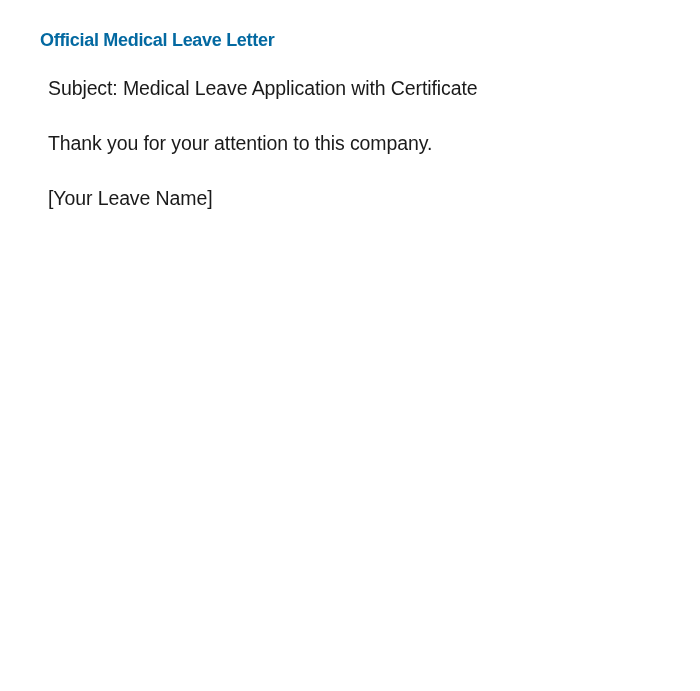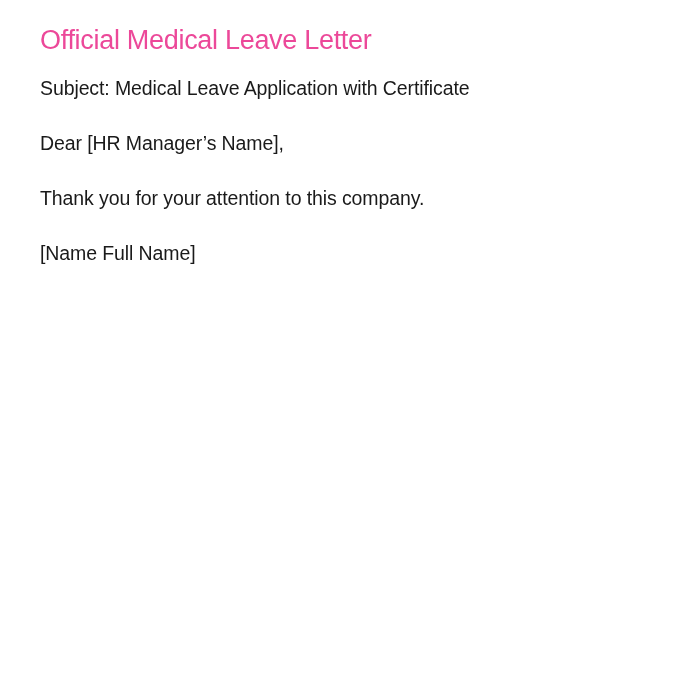--- a/index.html
+++ b/index.html
@@ -12,40 +12,39 @@
       height: 691px;
       overflow: hidden;
       font-family: "Liberation Sans", "DejaVu Sans", sans-serif;
       color: #1a1a1a;
     }
     .page {
       padding: 24px 40px 0 40px;
       box-sizing: border-box;
     }
     .title {
-      font-size: 27px;
-      font-weight: normal;
+      font-size: 18px;
+      font-weight: bold;
       letter-spacing: -0.3px;
       margin: 0 0 19px 0;
       line-height: 32px;
-      color: #ec4899;
+      color: #0369a1;
     }
     p {
-      margin: 0 0 20px 0;
+      margin: 0 0 20px 8px;
       font-size: 19.5px;
       line-height: 35px;
       letter-spacing: -0.1px;
     }
     p.single {
       line-height: 26px;
       margin-bottom: 29px;
     }
   </style>
 </head>
 <body>
 
 <div class="page">
   <h1 class="title">Official Medical Leave Letter</h1>
   <p class="single">Subject: Medical Leave Application with Certificate</p>
-  <p class="single">Dear [HR Manager’s Name],</p>
   <p class="single">Thank you for your attention to this company.</p>
-  <p class="single">[Name Full Name]</p>
+  <p class="single">[Your Leave Name]</p>
 </div>
 
 </body></html>

